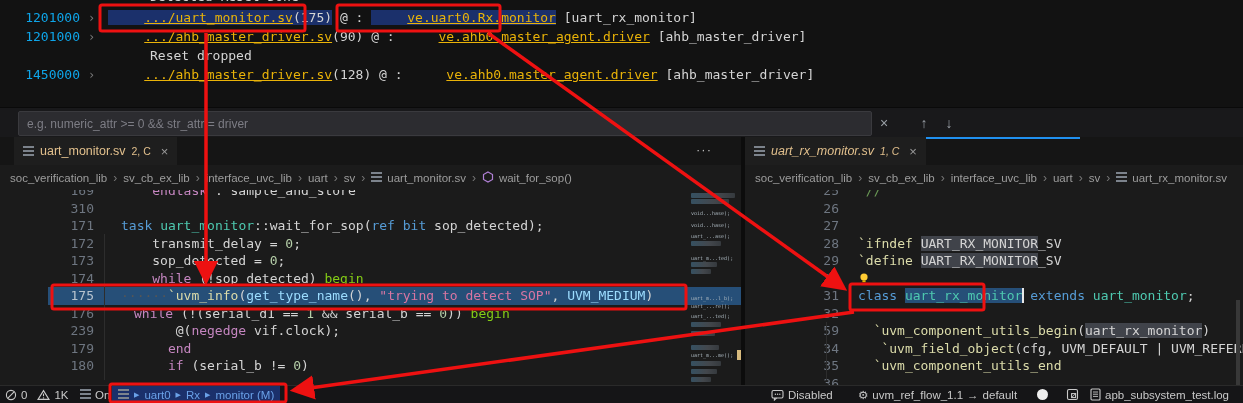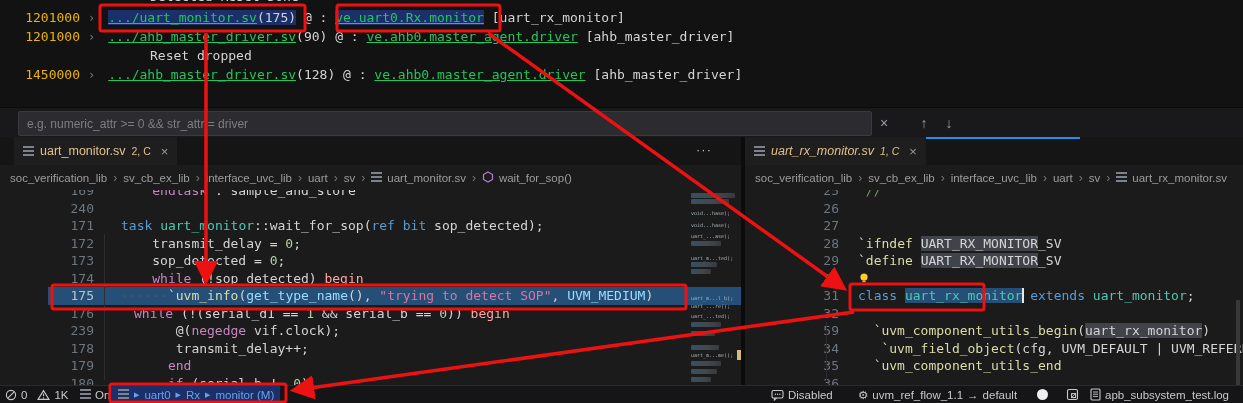--- a/index.html
+++ b/index.html
@@ -9,23 +9,23 @@
     background:#1b1b1b; font-family:"Liberation Sans", sans-serif;
   }
   
   .log-panel { position:absolute; left:0; top:0; width:1243px; height:107px;
     background:#121212; overflow:hidden;
     font-family:"DejaVu Sans Mono", monospace; font-size:13px; color:#d4d4d4; }
   .log-partial { margin-top:-11px; height:17px; padding-left:150px; color:#d4d4d4; }
   .log-row { height:19px; display:flex; align-items:center; white-space:pre; }
   .log-row:first-of-type { margin-top:2px; }
   .log-msg { height:19px; line-height:19px; padding-left:150px; color:#d4d4d4; }
-  .ts { display:inline-block; width:80px; text-align:right; color:#eab308; }
+  .ts { display:inline-block; width:80px; text-align:right; color:#0ea5e9; }
   .chev { color:#7a7a7a; margin-left:8px; margin-right:13px; font-size:12px; }
-  .loglink { color:#22c55e; text-decoration:underline; }
+  .loglink { color:#eab308; text-decoration:underline;padding-left:36px; }
   .lognum { color:#d4d4d4; }
   .hlnavy { background:#1b306b; }
   .logsep { color:#d4d4d4; }
   .logsuffix { color:#d4d4d4; }
   
   .filter-bar { position:absolute; left:0; top:107px; width:1243px; height:30px;
     background:#19191b; border-top:1px solid #0a0a0a; }
   .filter-input { position:absolute; left:18px; top:3px; width:854px; height:25px;
     background:#2c2c30; border:1px solid #3a3a3e; border-radius:2px; color:#cccccc;
     font-family:"Liberation Sans", sans-serif; font-size:12px; padding:0 8px; outline:none; }
@@ -61,21 +61,21 @@
     font-family:"DejaVu Sans Mono", monospace; font-size:13px; }
   .codelines { margin-top:-8px; }
   .cl { height:17.5px; line-height:17.5px; display:flex; white-space:pre;margin-left:48px; }
   .cl .n { flex:none; width:46px; text-align:right; color:#6e7681; }
   .cl .c { white-space:pre; color:#d4d4d4; }
   .selrow { background:#264f78; }
   .selrow .n { color:#b6c2ce; }
   .tok-kw{color:#569cd6} .tok-ctl{color:#c586c0} .tok-type{color:#4ec9b0}
   .tok-plain{color:#d4d4d4} .tok-macro{color:#dcdcaa} .tok-num{color:#b5cea8}
   .tok-str{color:#d876a2} .tok-lit{color:#9cdcfe} .tok-fn{color:#9cdcfe}
-  .tok-com{color:#6a9955} .tok-ws{color:#565656} .tok-beg{color:#fca5a5}
+  .tok-com{color:#6a9955} .tok-ws{color:#565656} .tok-beg{color:#84cc16}
   .tok-occ{color:#d4d4d4; background:#40434a}
   .tok-selword{color:#4ec9b0; background:#264f78; box-shadow:2px 0 0 #e8e8e8;}
   .bulbicon { display:inline-block; width:12px; height:13px; vertical-align:-2px; }
   .indent-guide { position:absolute; width:1px; background:#2d2d2d; }
   
   .minimap { position:absolute; left:690px; top:53px; width:47px; height:195px; overflow:hidden;
     font-family:"DejaVu Sans Mono", monospace; }
   .mm-t { position:absolute; left:1px; font-size:5px; color:#aab6be; white-space:pre; }
   .mm-n { position:absolute; left:1px; height:5px; border-radius:1px;
     background:linear-gradient(90deg,#3b5a6e,#4a4f55 60%,#3a3f44); opacity:.85; }
@@ -147,29 +147,28 @@
           <span class="bc-sep">›</span>
           <span class="bc-item"><span class="lines-icon bc-icon"></span>uart_monitor.sv</span>
           <span class="bc-sep">›</span>
           <span class="bc-item"><svg class="bc-icon" width="12" height="12" viewBox="0 0 12 12">
               <path d="M6 1 L10.5 3.5 L10.5 8.5 L6 11 L1.5 8.5 L1.5 3.5 Z" fill="none" stroke="#b180d7" stroke-width="1.2"></path>
             </svg>wait_for_sop()</span>
         </div>
       <div class="code">
         <div class="codelines" id="code-left">
             <div class="cl"><span class="n">169</span><span class="c" style="padding-left: 58.28px;"><span class="tok-ctl">endtask</span><span class="tok-plain"> : sample_and_store</span></span></div>
-            <div class="cl"><span class="n">240</span><span class="c" style="padding-left: 27px;"></span></div>
+            <div class="cl"><span class="n">310</span><span class="c" style="padding-left: 27px;"></span></div>
             <div class="cl"><span class="n">171</span><span class="c" style="padding-left: 27px;"><span class="tok-kw">task </span><span class="tok-type">uart_monitor</span><span class="tok-plain">::wait_for_sop(</span><span class="tok-kw">ref bit</span><span class="tok-plain"> sop_detected);</span></span></div>
             <div class="cl"><span class="n">172</span><span class="c" style="padding-left: 58.28px;"><span class="tok-plain">transmit_delay = </span><span class="tok-num">0</span><span class="tok-plain">;</span></span></div>
             <div class="cl"><span class="n">173</span><span class="c" style="padding-left: 58.28px;"><span class="tok-plain">sop_detected = </span><span class="tok-num">0</span><span class="tok-plain">;</span></span></div>
             <div class="cl"><span class="n">174</span><span class="c" style="padding-left: 58.28px;"><span class="tok-ctl">while</span><span class="tok-plain"> (!sop_detected) </span><span class="tok-beg">begin</span></span></div>
             <div class="cl selrow"><span class="n">175</span><span class="c" style="padding-left: 27px;"><span class="tok-ws">······</span><span class="tok-macro">`uvm_info</span><span class="tok-plain">(</span><span class="tok-fn">get_type_name</span><span class="tok-plain">(), </span><span class="tok-str">"trying to detect SOP"</span><span class="tok-plain">, </span><span class="tok-lit">UVM_MEDIUM</span><span class="tok-plain">)</span></span></div>
             <div class="cl"><span class="n">176</span><span class="c" style="padding-left: 40px;"><span class="tok-ctl">while</span><span class="tok-plain"> (!(serial_d1 == </span><span class="tok-num">1</span><span class="tok-plain"> &amp;&amp; serial_b == </span><span class="tok-num">0</span><span class="tok-plain">)) </span><span class="tok-beg">begin</span></span></div>
             <div class="cl"><span class="n">239</span><span class="c" style="padding-left: 81.74px;"><span class="tok-plain">@(</span><span class="tok-ctl">negedge</span><span class="tok-plain"> vif.clock);</span></span></div>
-            <div class="cl"><span class="n">178</span><span class="c" style="padding-left: 81.74px;"><span class="tok-plain">transmit_delay++;</span></span></div>
             <div class="cl"><span class="n">179</span><span class="c" style="padding-left: 73.92px;"><span class="tok-ctl">end</span></span></div>
             <div class="cl"><span class="n">180</span><span class="c" style="padding-left: 73.92px;"><span class="tok-ctl">if</span><span class="tok-plain"> (serial_b != </span><span class="tok-num">0</span><span class="tok-plain">)</span></span></div>
           </div>
         <div class="indent-guide" style="left:104px; top:44px; height:146px;"></div>
       </div>
       <div class="minimap" id="minimap-left">
           <div class="mm-n" style="top: 3px; width: 44px;"></div>
           <div class="mm-n" style="top: 9px; width: 38px;"></div>
           <span class="mm-t" style="top: 20px;">void...hase);</span>
           <span class="mm-t" style="top: 32px;">void...hase);</span>

